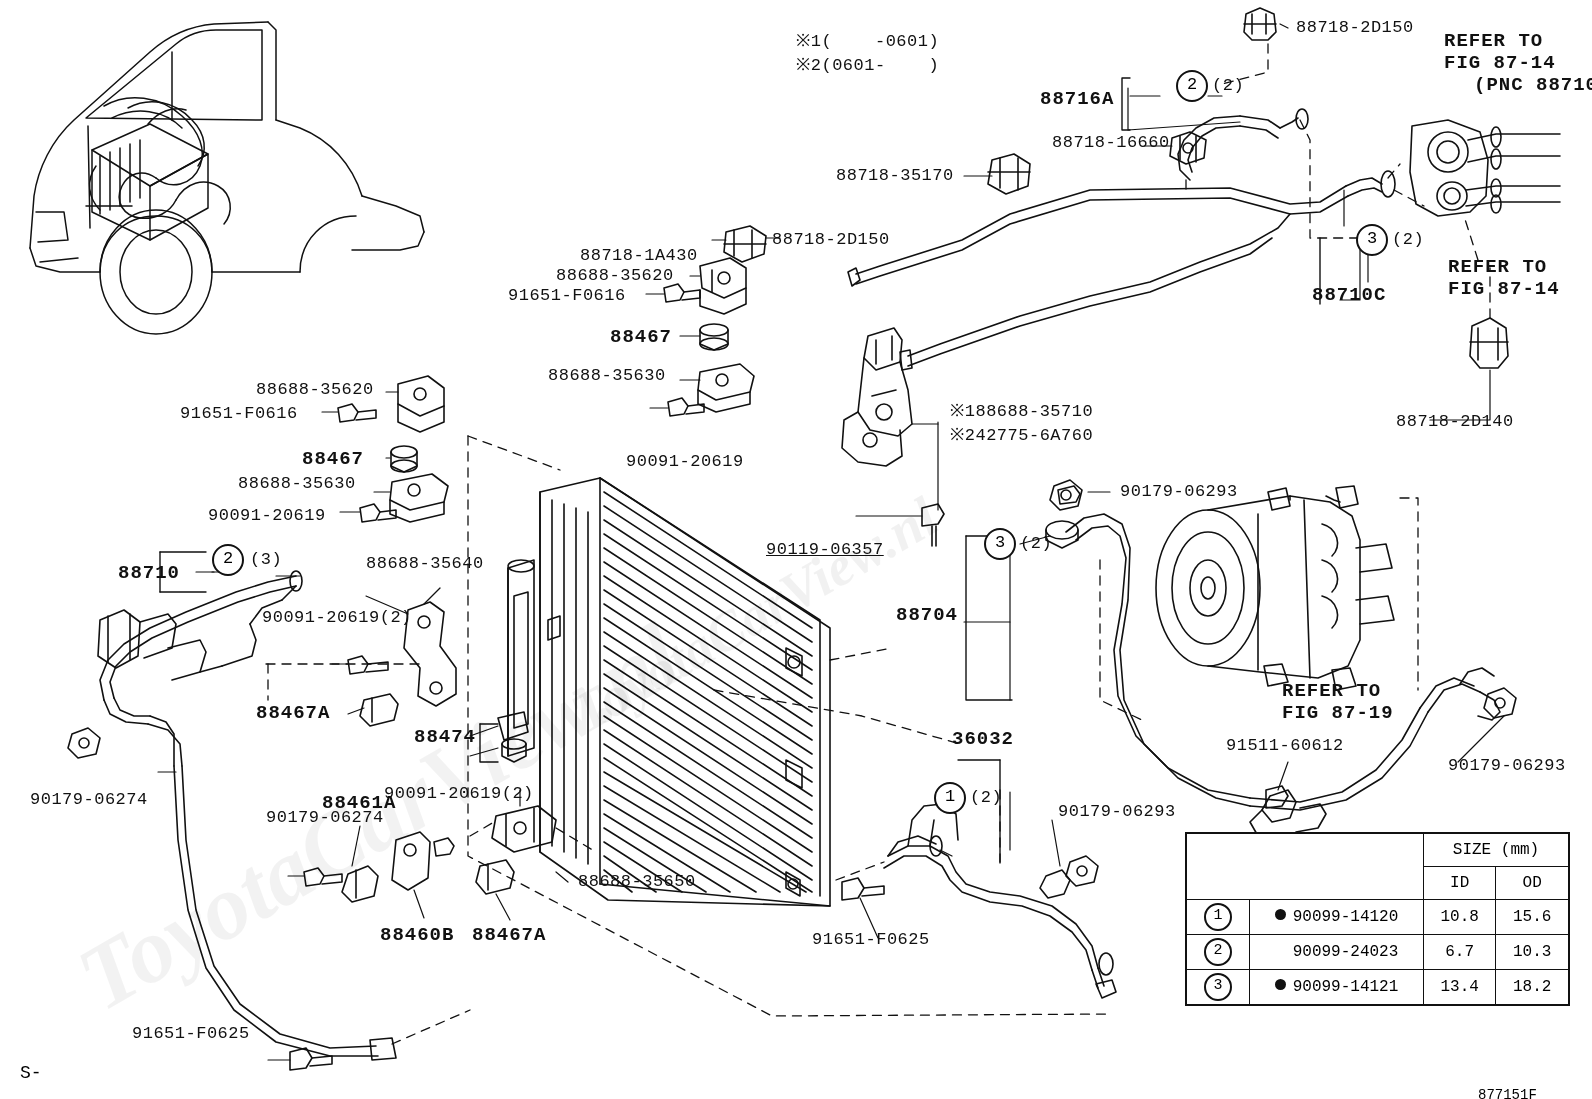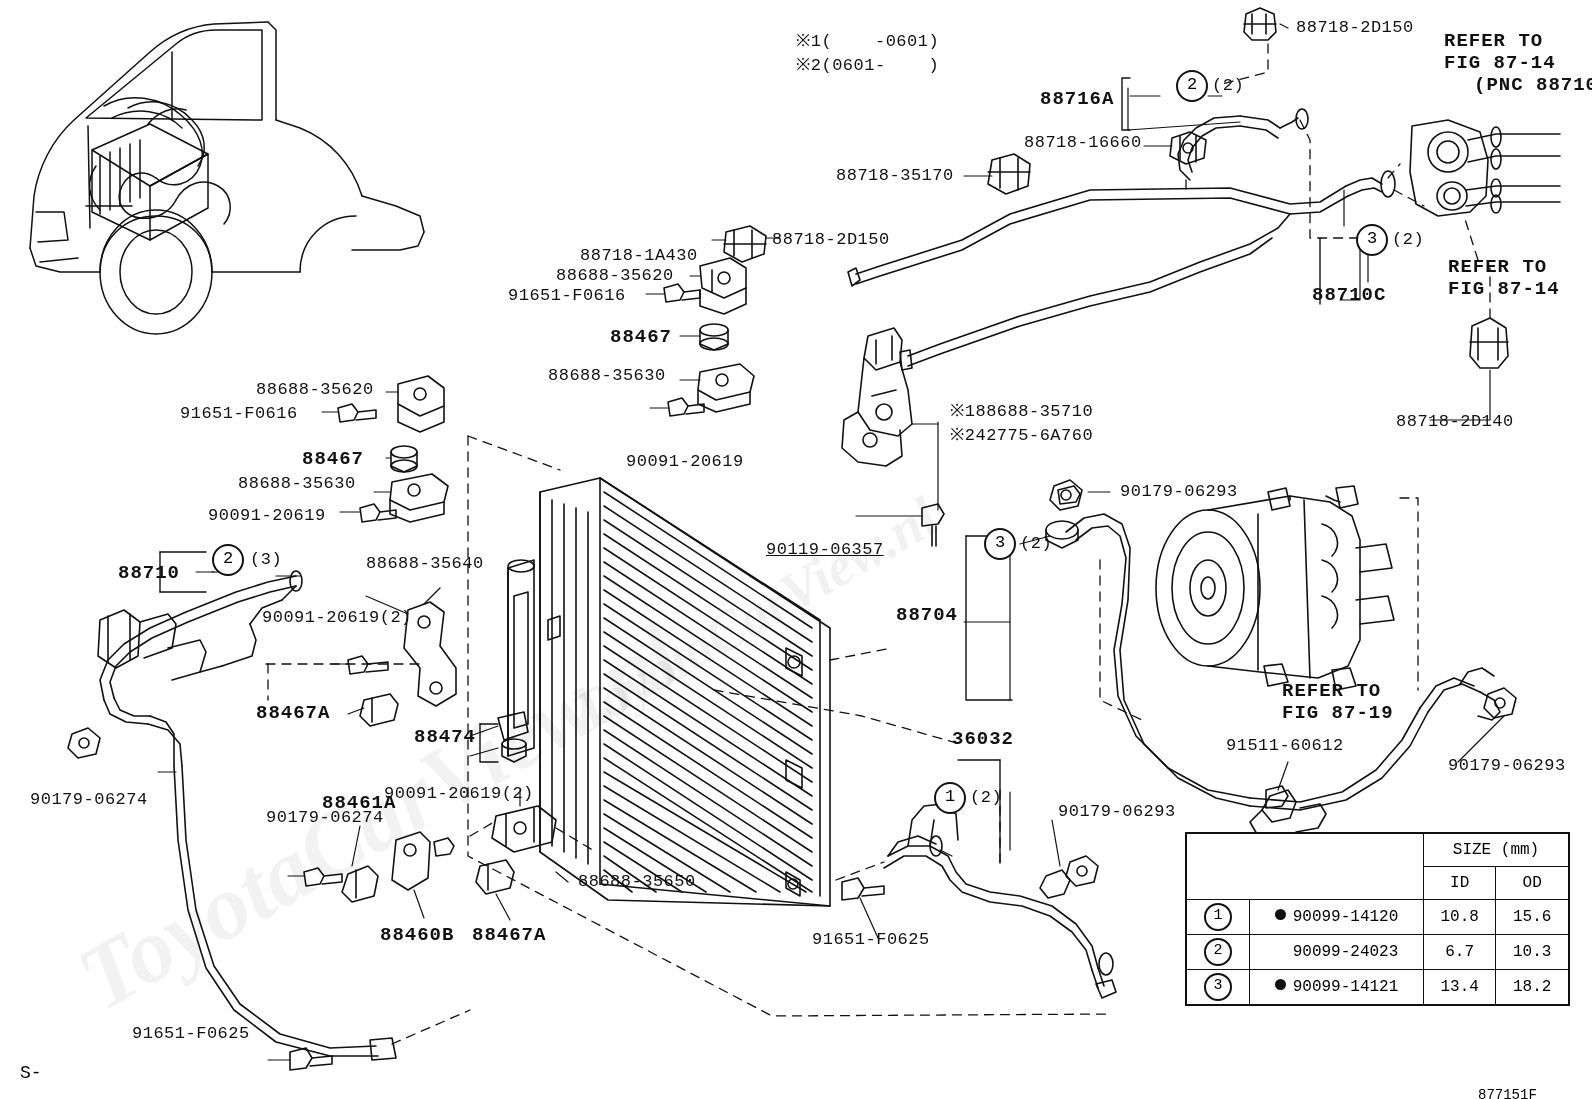--- a/index.html
+++ b/index.html
@@ -609,21 +609,21 @@
   <div class="lbl big" style="left:1438px; top:74px;margin-left:36px;">(PNC 88710H)</div>
 
   <div class="lbl big" style="left:1448px; top:256px;">REFER TO</div>
   <div class="lbl big" style="left:1448px; top:278px;">FIG 87-14</div>
 
   <div class="lbl big" style="left:1282px; top:680px;">REFER TO</div>
   <div class="lbl big" style="left:1282px; top:702px;">FIG 87-19</div>
 
   <div class="lbl" style="left:1296px; top:18px;">88718-2D150</div>
   <div class="lbl big" style="left:1040px; top:88px;">88716A</div>
-  <div class="lbl" style="left:1024px; top:133px;">88718-16660</div>
+  <div class="lbl" style="left:1052px; top:133px;">88718-16660</div>
   <div class="lbl" style="left:836px; top:166px;">88718-35170</div>
   <div class="lbl big" style="left:1312px; top:284px;">88710C</div>
 
   <div class="lbl" style="left:580px; top:230px;margin-top:16px;">88718-1A430</div>
   <div class="lbl" style="left:772px; top:230px;">88718-2D150</div>
   <div class="lbl" style="left:556px; top:266px;">88688-35620</div>
   <div class="lbl" style="left:508px; top:286px;">91651-F0616</div>
   <div class="lbl big" style="left:610px; top:326px;">88467</div>
   <div class="lbl" style="left:548px; top:366px;">88688-35630</div>
   <div class="lbl" style="left:626px; top:452px;">90091-20619</div>

